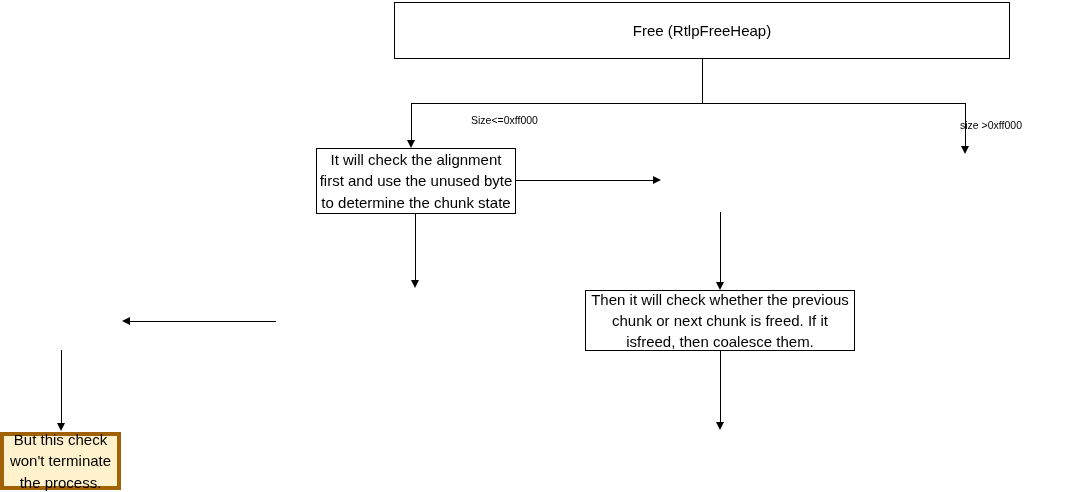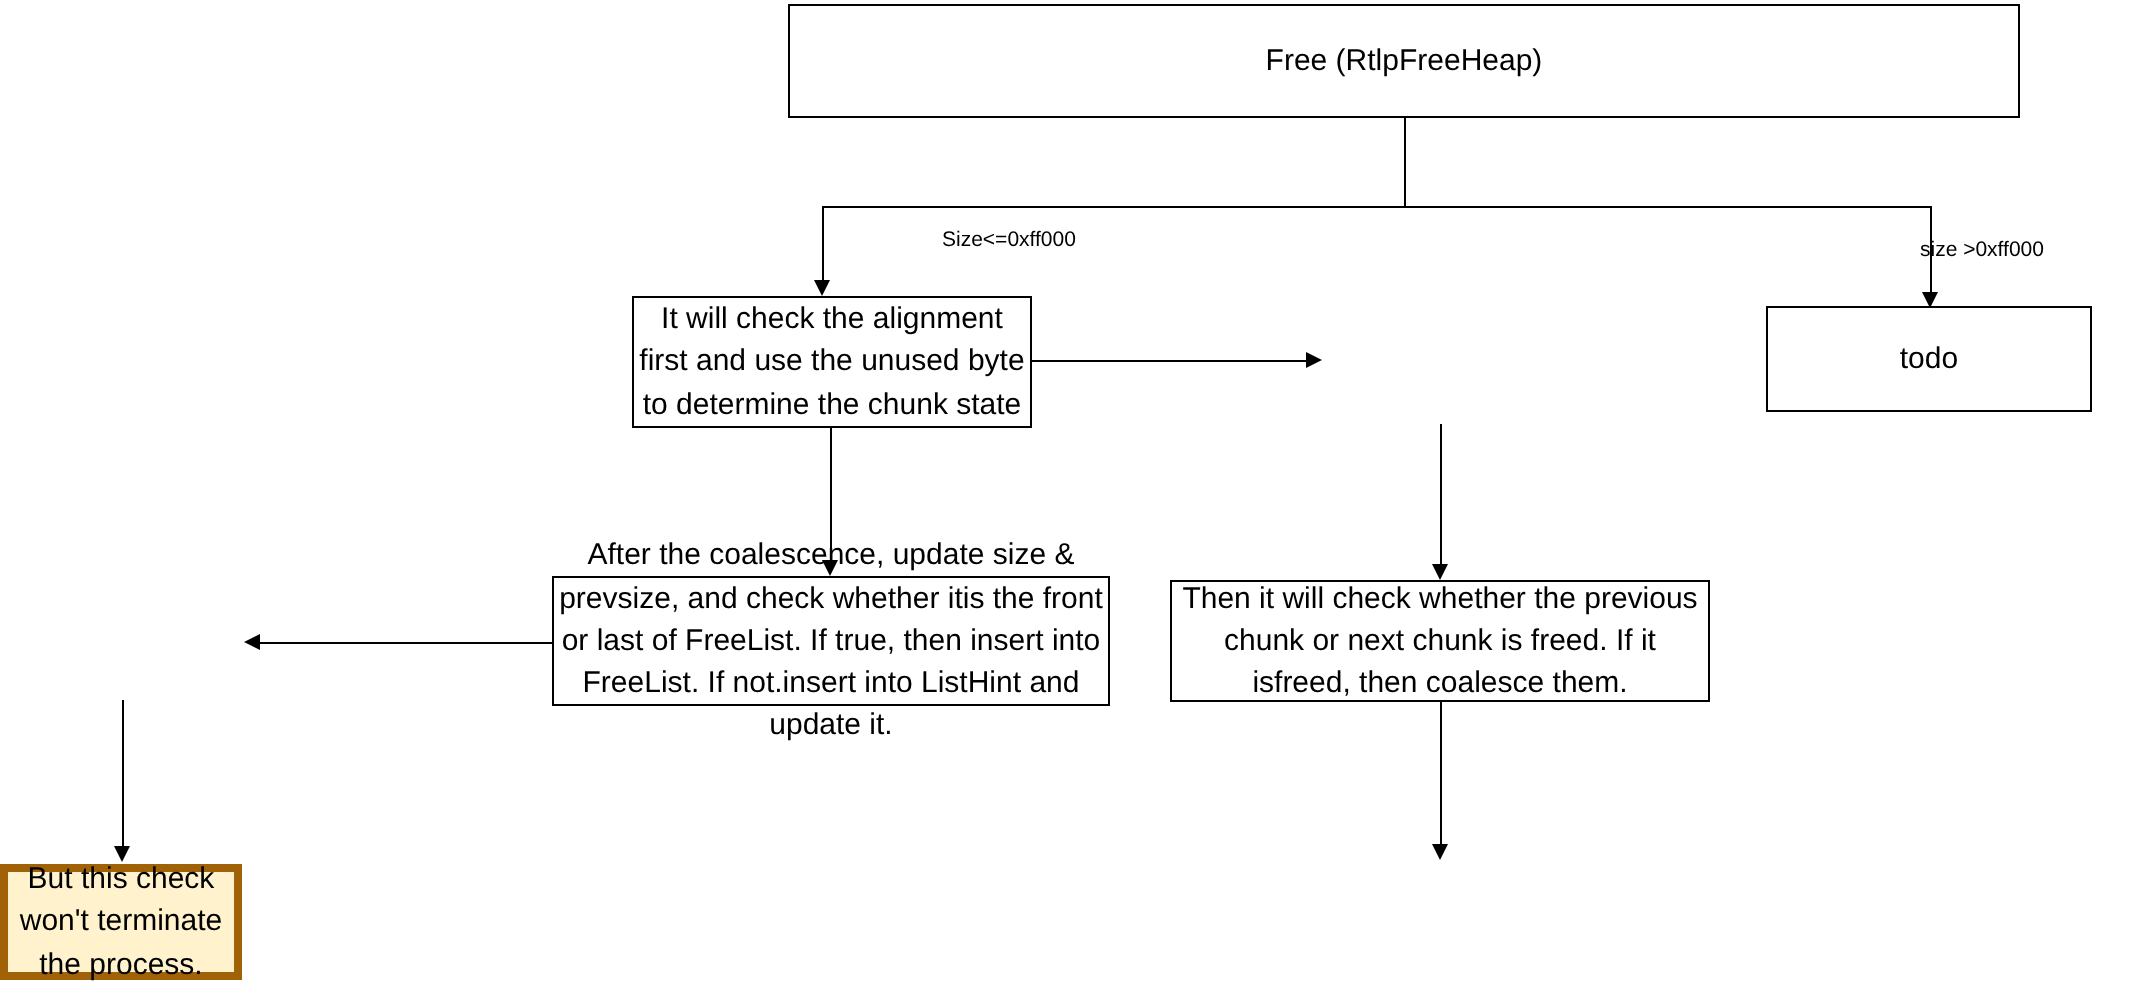--- a/index.html
+++ b/index.html
@@ -91,27 +91,21 @@
 
   <div class="node" style="left:394px; top:2px; width:616px; height:57px;">
     <span class="txt">Free (RtlpFreeHeap)</span>
   </div>
 
   <div class="node" style="left:316px; top:148px; width:200px; height:66px;">
     <span class="txt">It will check the alignment first and use the unused byte to determine the chunk state</span>
   </div>
 
 
-  <div class="node" style="left:883px; top:153px; width:163px; height:53px;">
-    <span class="txt">todo</span>
-  </div>
 
-  <div class="node" style="left:276px; top:288px; width:279px; height:65px;">
-    <span class="txt">After the coalescence, update size &amp; prevsize, and check whether itis the front or last of FreeList. If true, then insert into FreeList. If not.insert into ListHint and update it.</span>
-  </div>
 
   <div class="node" style="left:585px; top:290px; width:270px; height:61px;">
     <span class="txt">Then it will check whether the previous chunk or next chunk is freed. If it isfreed, then coalesce them.</span>
   </div>
 
 
   <div class="node note" style="left:0px; top:432px; width:121px; height:58px;">
     <span class="txt">But this check won't terminate the process.</span>
   </div>
 

